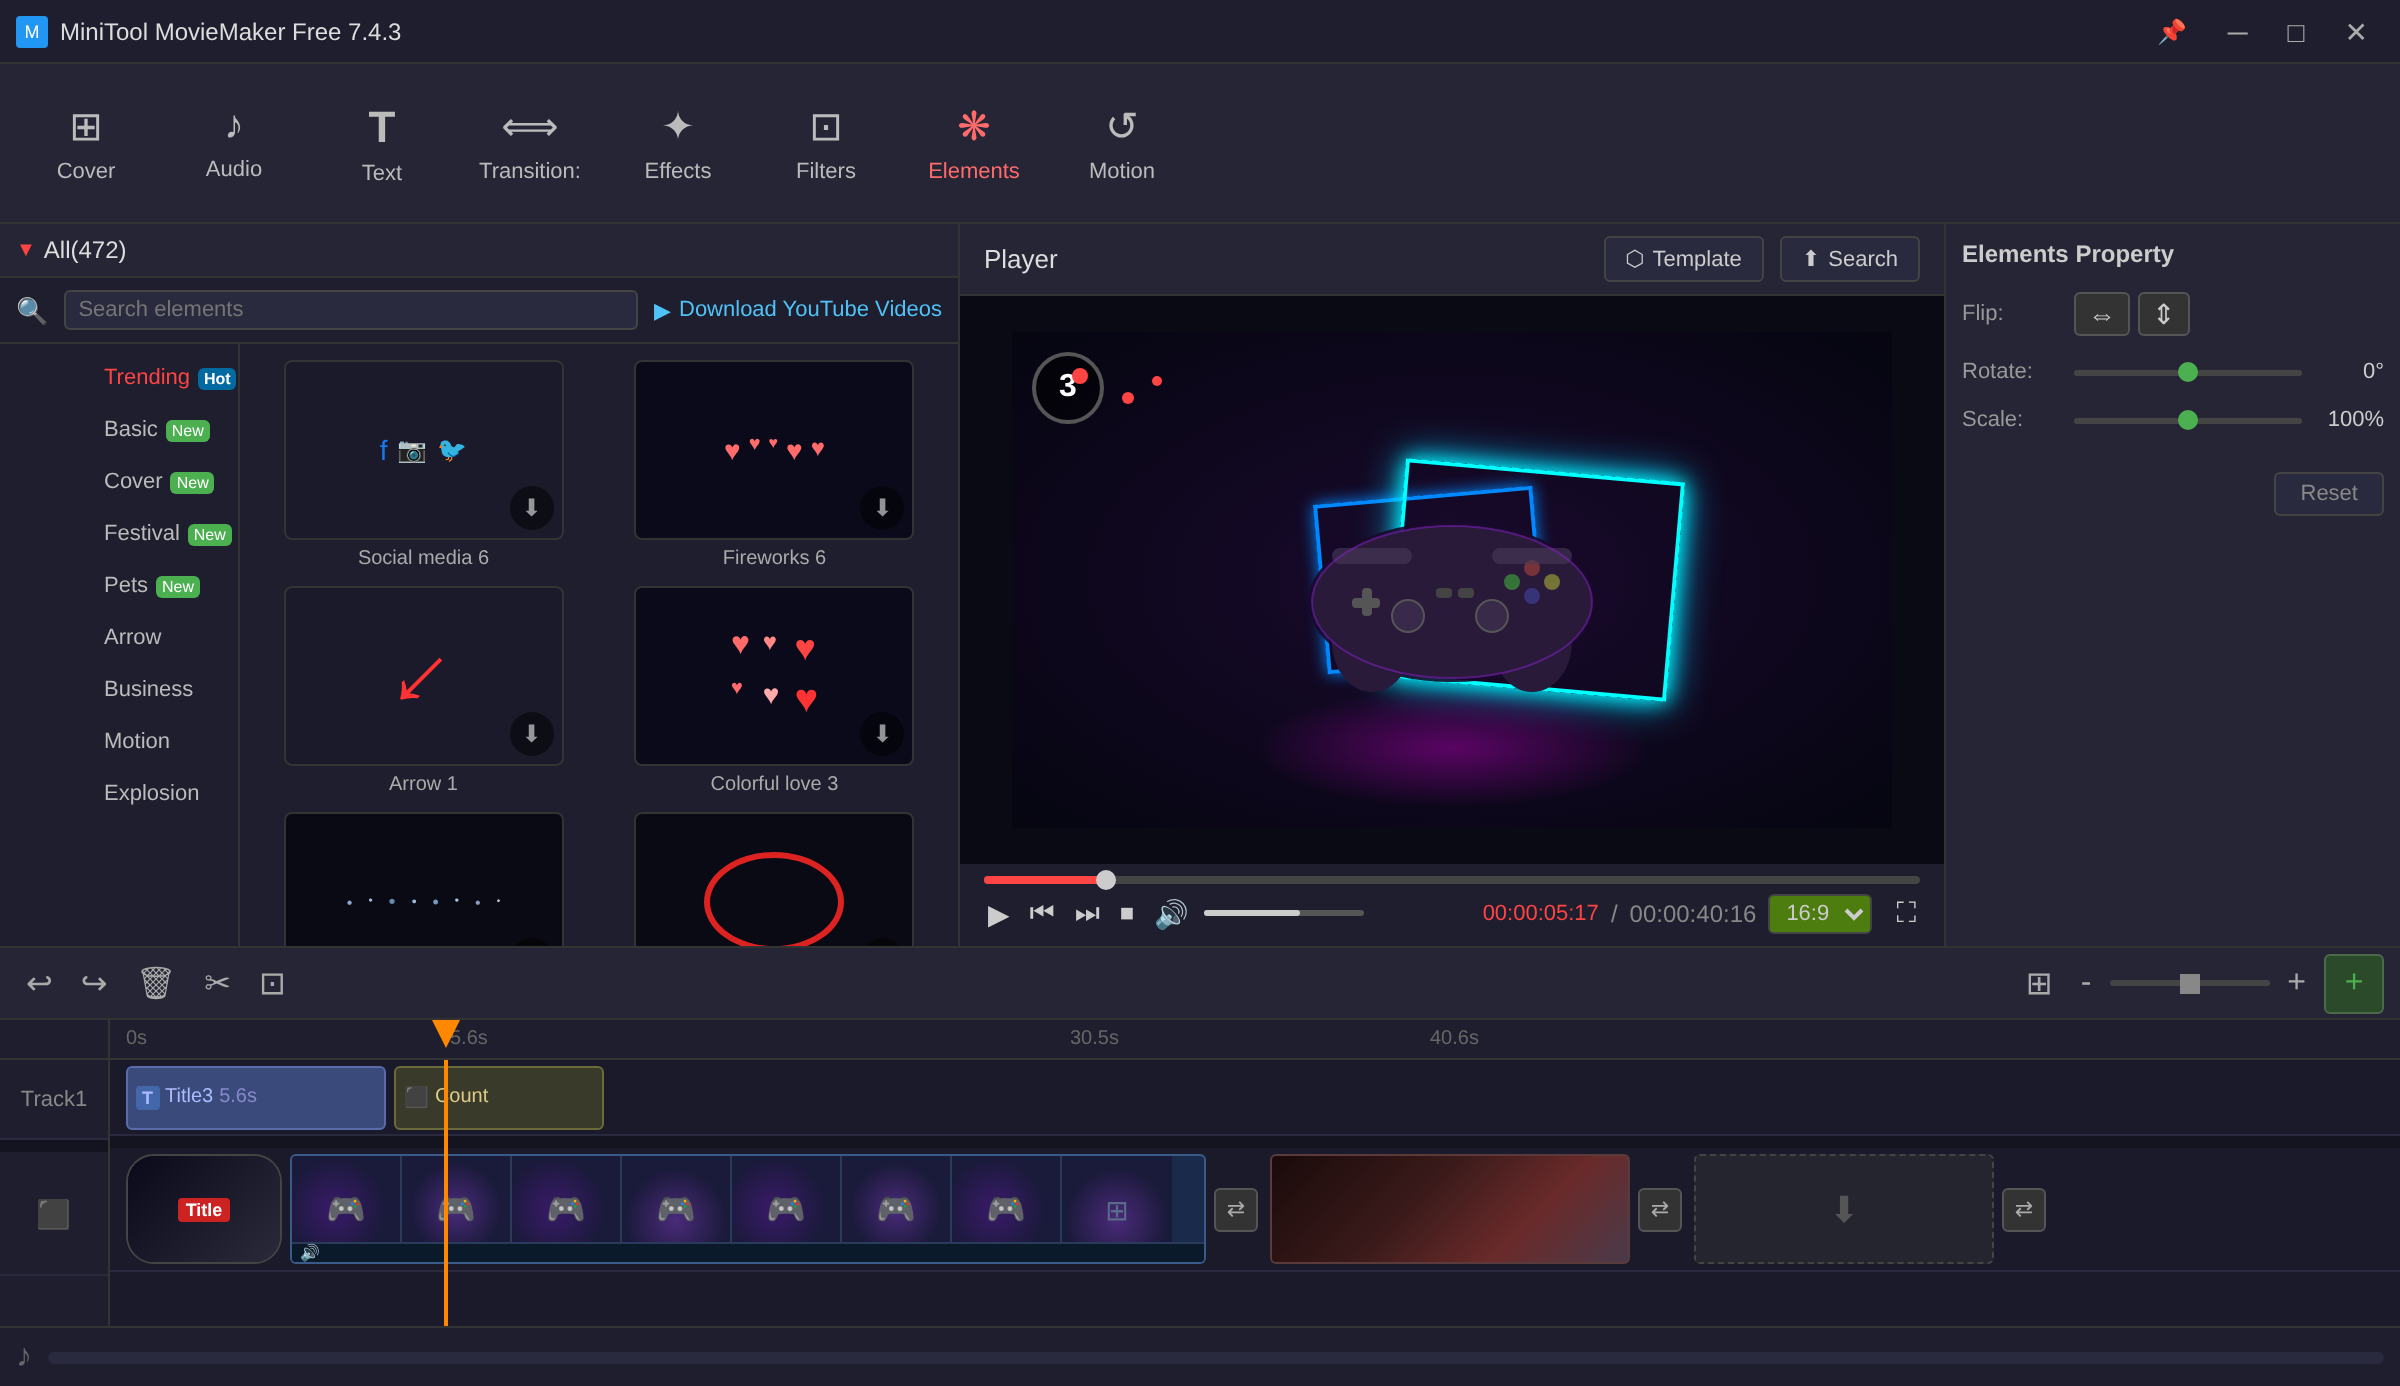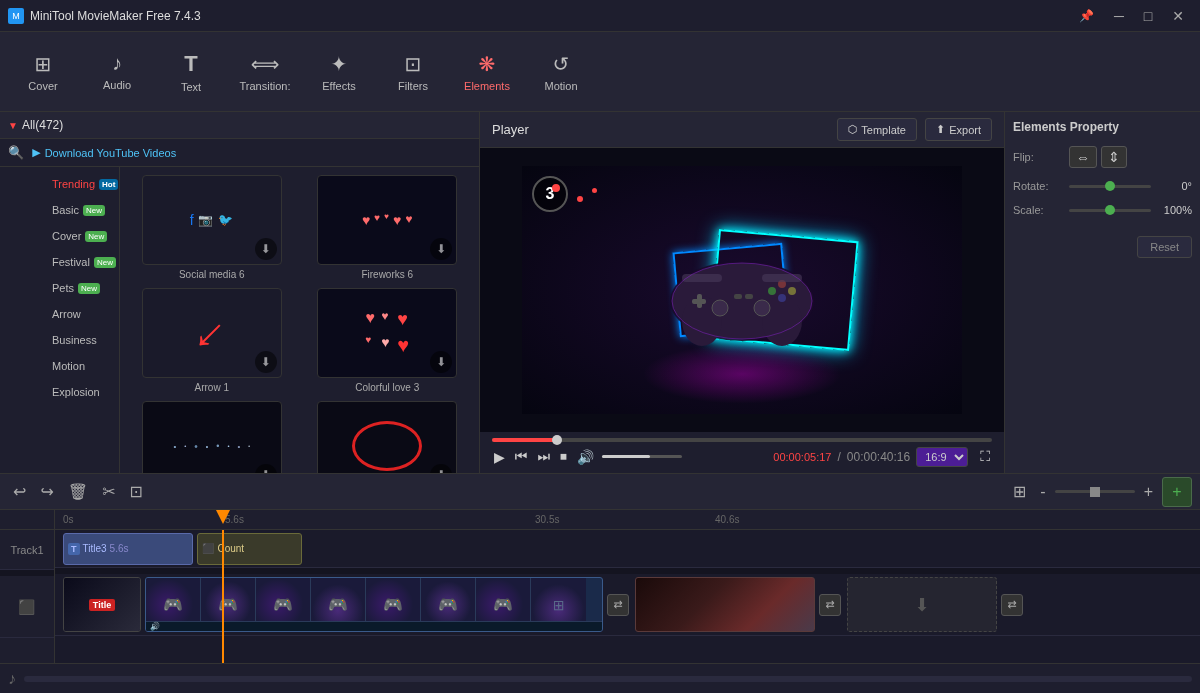--- a/index.html
+++ b/index.html
@@ -312,32 +312,32 @@
       display: flex;
       align-items: center;
       gap: 6px;
     }
     .ctrl-btn { background: none; border: none; color: #ccc; cursor: pointer; font-size: 14px; padding: 2px; }
     .time-display { color: #ff4444; font-size: 11px; margin-left: auto; }
     .time-total { color: #888; }
     .vol-slider { width: 80px; height: 3px; background: #555; border-radius: 2px; position: relative; cursor: pointer; }
     .vol-fill { width: 60%; height: 100%; background: #ccc; border-radius: 2px; }
     .aspect-select {
-      background: #4c1d95;
+      background: #4d7c0f;
       border: 1px solid #444;
       color: #ccc;
       border-radius: 3px;
       padding: 2px 4px;
       font-size: 11px;
     }
     .fullscreen-btn { margin-left: 4px; }
 
     
     #properties-panel {
-      width: 196px;
+      width: 228px;
       background: #252535;
       border-left: 1px solid #333;
       padding: 8px;
     }
     .prop-title { color: #ccc; font-size: 12px; margin-bottom: 12px; font-weight: bold; }
     .prop-row {
       display: flex;
       align-items: center;
       margin-bottom: 12px;
       gap: 6px;
@@ -581,20 +581,21 @@
 
   <div id="left-panel">
 
     <div id="category-header">
       <span class="arrow">▼</span>
       <span>All(472)</span>
     </div>
 
     <div id="search-bar">
       <span style="color:#888; font-size:13px;">🔍</span>
+      <input type="text" style="background: rgb(42, 42, 62); border: 1px solid rgb(68, 68, 68); border-radius: 3px; padding: 3px 6px; color: rgb(204, 204, 204); font-size: 11px; outline: none; flex: 1 1 0%;" placeholder="Search elements">
       <div class="download-btn">
         <span>▶</span>
         <span>Download YouTube Videos</span>
       </div>
     </div>
 
     <div id="left-layout">
 
       <div id="categories">
         <div class="cat-item active">
@@ -717,21 +718,21 @@
 
     <div id="player-header">
       <span class="title">Player</span>
       <div class="right-btns">
         <div class="header-btn">
           <span>⬡</span>
           <span>Template</span>
         </div>
         <div class="header-btn export-btn">
           <span>⬆</span>
-          <span>Export</span>
+          <span>Search</span>
         </div>
       </div>
     </div>
 
     <div id="video-area">
       <div class="video-placeholder">
         <div class="video-bg">
 
           <div class="neon-rect neon-rect-2"></div>
           <div class="neon-rect neon-rect-1"></div>
@@ -901,21 +902,21 @@
           <div class="count-clip" style="left:142px; width:105px;">
             <span style="font-size:10px;">⬛</span>
             <span>Count</span>
           </div>
         </div>
 
         <div style="height:6px; background:#141420;"></div>
 
         <div class="track-row-video">
 
-          <div style="position:absolute; left:8px; width:78px; height:55px; background:#a3a3a3; border:1px solid #444; border-radius:3px; overflow:hidden; display:flex; align-items:center; justify-content:center;">
+          <div style="position:absolute; left:8px; width:78px; height:55px; background:#a3a3a3; border:1px solid #444; border-radius:14px; overflow:hidden; display:flex; align-items:center; justify-content:center;">
             <div style="width:100%; height:100%; background:linear-gradient(135deg, #0a0a1a, #2a2a3a); display:flex; align-items:center; justify-content:center;">
               <span style="color:#ee2222; font-size:9px; font-weight:bold; background:#cc2222; color:white; padding:1px 4px; border-radius:2px;">Title</span>
             </div>
           </div>
 
           <div style="position:absolute; left:90px; width:458px; height:55px; background:#1a2a4a; border:1px solid #3a5a8a; border-radius:3px; overflow:hidden; display:flex; align-items:center;">
             <div style="display:flex; height:100%; align-items:center; gap:0;">
               <div style="width:55px; height:55px; background:radial-gradient(circle at 40% 50%, #3a1a6a 0%, #1a1a3a 60%); border-right:1px solid #2a3a5a; flex-shrink:0; display:flex;align-items:center;justify-content:center; font-size:16px;">🎮</div>
               <div style="width:55px; height:55px; background:radial-gradient(circle at 50% 50%, #4a2a7a 0%, #1a1a3a 60%); border-right:1px solid #2a3a5a; flex-shrink:0; display:flex;align-items:center;justify-content:center; font-size:16px;">🎮</div>
               <div style="width:55px; height:55px; background:radial-gradient(circle at 40% 50%, #3a1a6a 0%, #1a1a3a 60%); border-right:1px solid #2a3a5a; flex-shrink:0; display:flex;align-items:center;justify-content:center; font-size:16px;">🎮</div>

